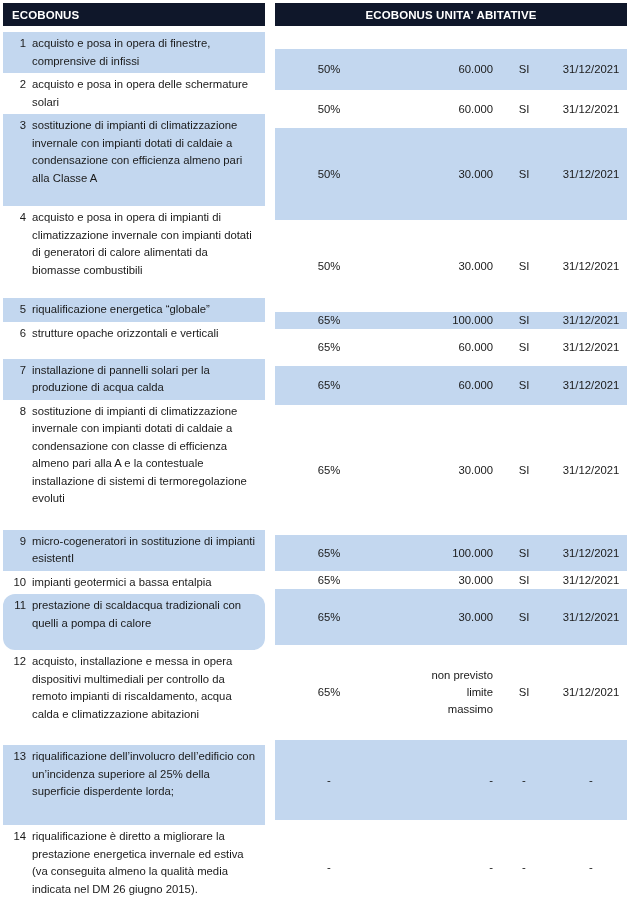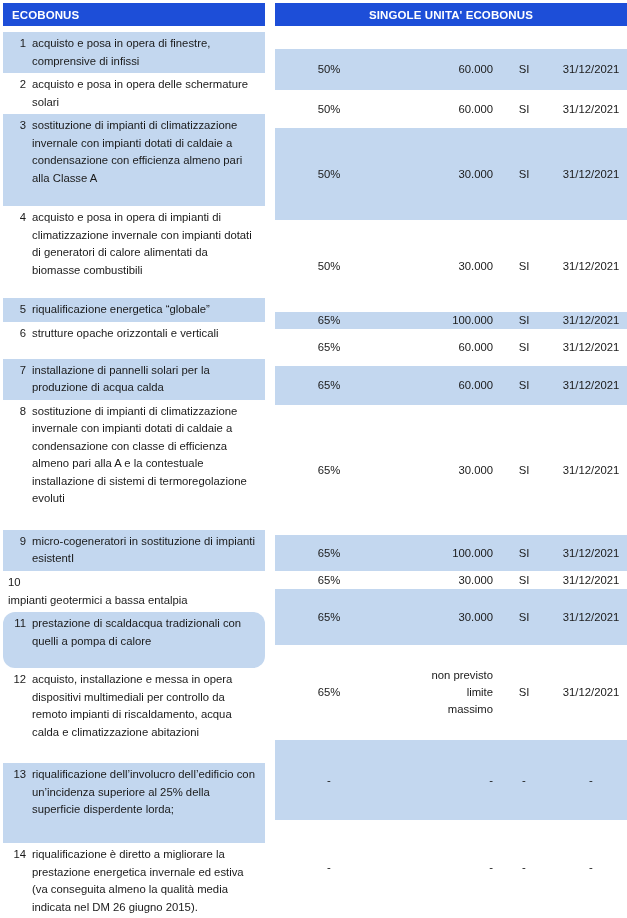--- a/index.html
+++ b/index.html
@@ -19,21 +19,21 @@
     width: 627px;
     height: 918px;
     background: #ffffff;
   }
 
   
   .hdr {
     position: absolute;
     top: 3px;
     height: 23px;
-    background: #1d4ed8;
+    background: #0f172a;
     color: #ffffff;
     font-size: 11.5px;
     font-weight: bold;
     letter-spacing: .1px;
     display: flex;
     align-items: center;
   }
   #hdr-left {
     left: 3px;
     width: 262px;
@@ -100,21 +100,21 @@
 </head>
 <body>
 
 <div id="sheet">
 
   <div class="hdr" id="hdr-left">
     <span>ECOBONUS</span>
   </div>
 
   <div class="hdr" id="hdr-right">
-    <span>SINGOLE UNITA' ECOBONUS</span>
+    <span>ECOBONUS UNITA' ABITATIVE</span>
   </div>
 
   <div id="left-col">
       <div class="desc-row shade" style="min-height: 41px;">
         <div class="rownum">1</div>
         <div class="rowtext">acquisto e posa in opera di finestre, comprensive di infissi</div>
       </div>
       <div class="desc-row plain" style="min-height: 38px;">
         <div class="rownum">2</div>
         <div class="rowtext">acquisto e posa in opera delle schermature solari</div>
@@ -140,21 +140,21 @@
         <div class="rowtext">installazione di pannelli solari per la produzione di acqua calda</div>
       </div>
       <div class="desc-row plain" style="min-height: 130px;">
         <div class="rownum">8</div>
         <div class="rowtext">sostituzione di impianti di climatizzazione invernale con impianti dotati di caldaie a condensazione con classe di efficienza almeno pari alla A e la contestuale installazione di sistemi di termoregolazione evoluti</div>
       </div>
       <div class="desc-row shade" style="min-height: 36px;">
         <div class="rownum">9</div>
         <div class="rowtext">micro-cogeneratori in sostituzione di impianti esistentI</div>
       </div>
-      <div class="desc-row plain" style="min-height: 18px; flex-direction: column;">
+      <div class="desc-row plain" style="min-height: 18px;">
         <div class="rownum">10</div>
         <div class="rowtext">impianti geotermici a bassa entalpia</div>
       </div>
       <div class="desc-row shade" style="min-height: 56px; border-radius: 12px;">
         <div class="rownum">11</div>
         <div class="rowtext">prestazione di scaldacqua tradizionali con quelli a pompa di calore</div>
       </div>
       <div class="desc-row plain" style="min-height: 95px;">
         <div class="rownum">12</div>
         <div class="rowtext">acquisto, installazione e messa in opera dispositivi multimediali per controllo da remoto impianti di riscaldamento, acqua calda e climatizzazione abitazioni</div>

